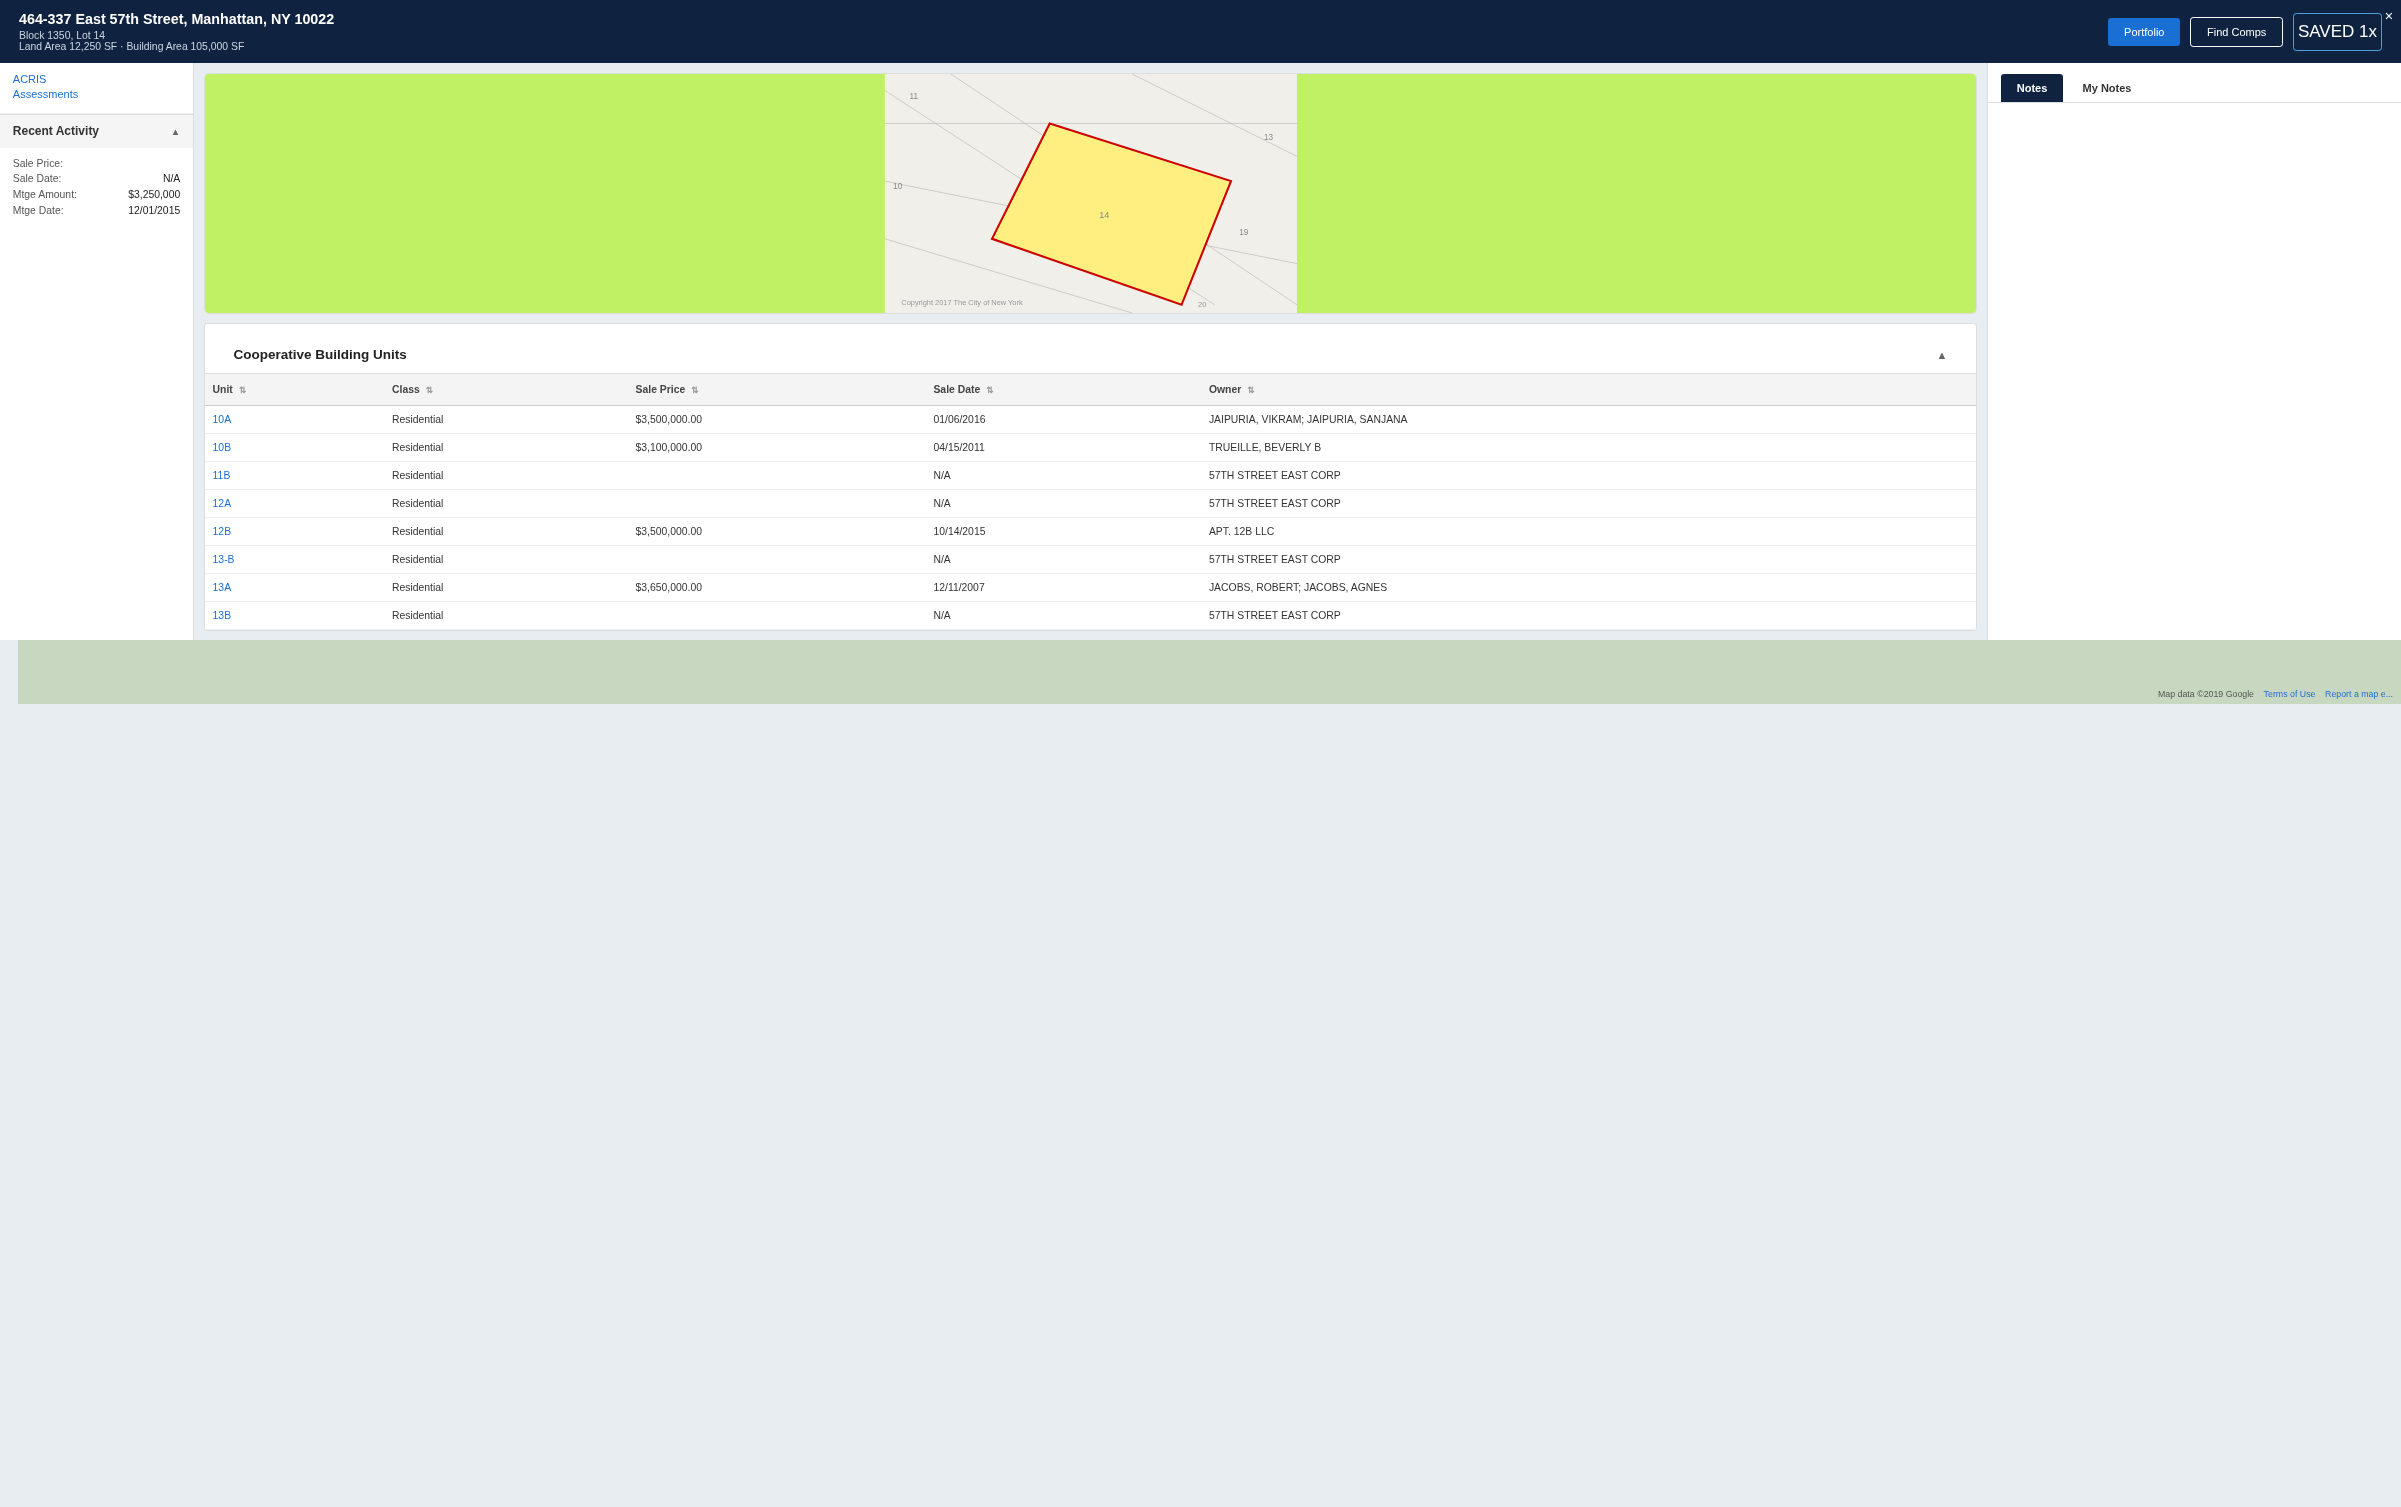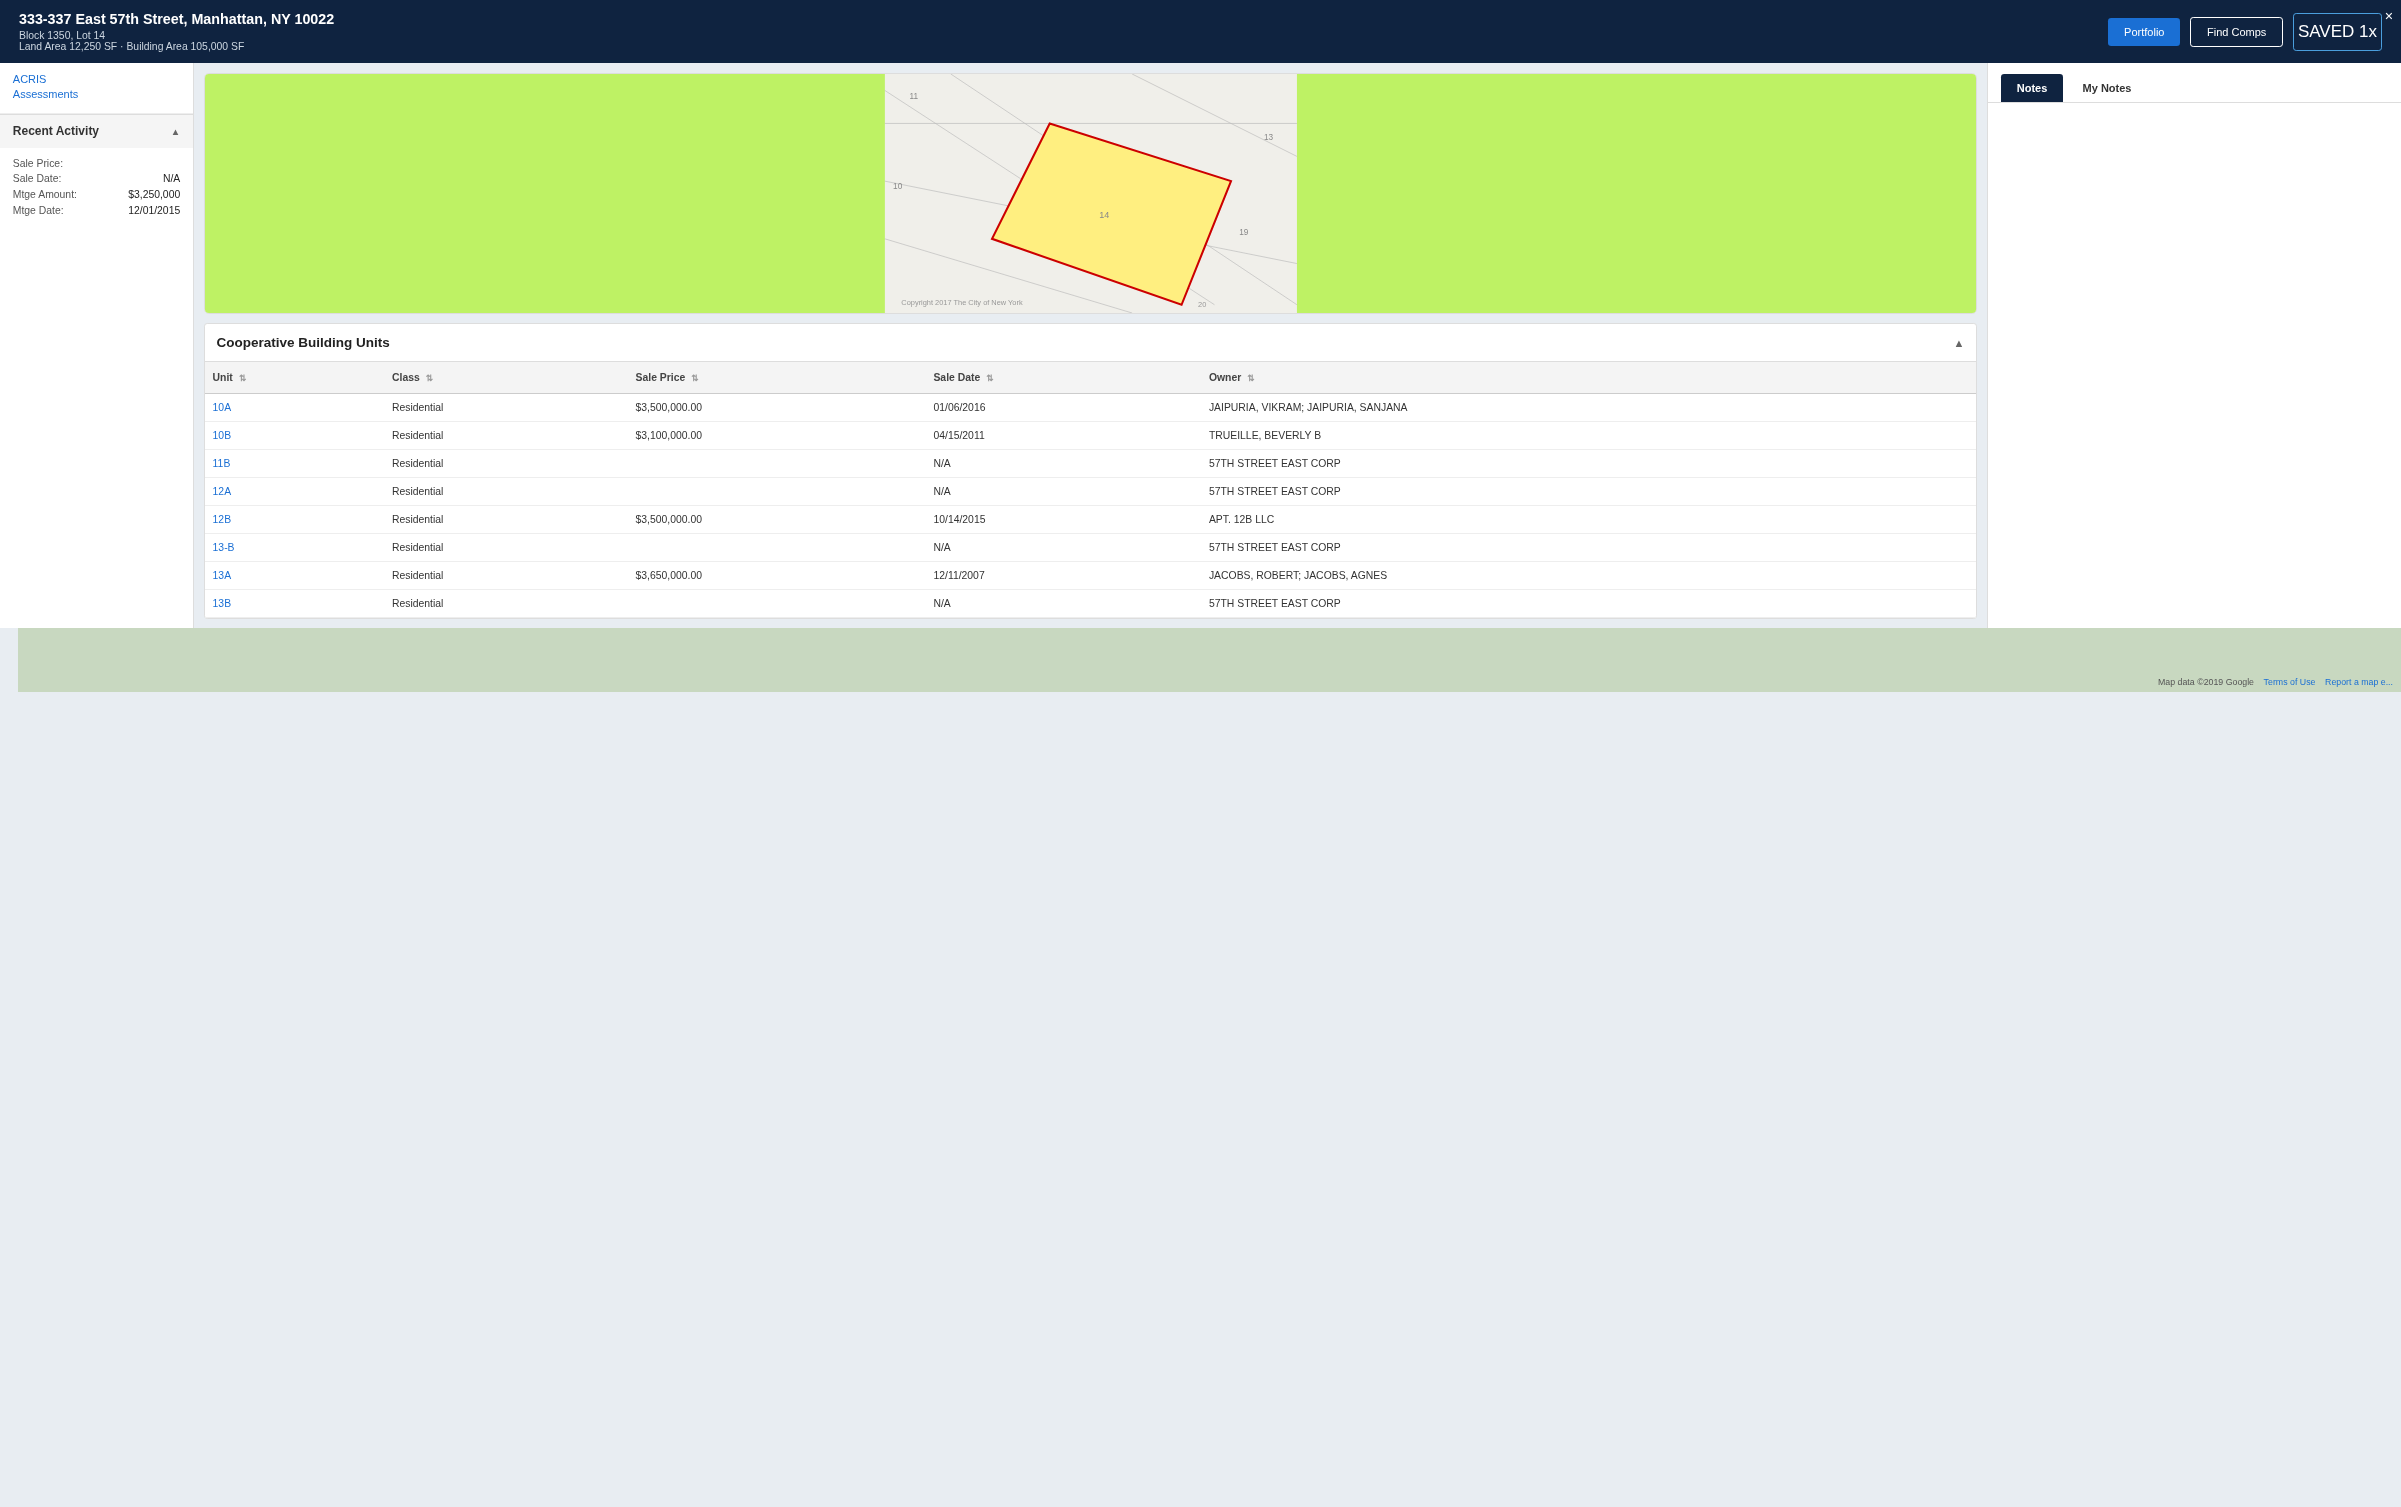--- a/index.html
+++ b/index.html
@@ -145,22 +145,23 @@
     
     .coop-section {
       background: white;
       border-radius: 3.2px;
       border: 0.8px solid #ddd;
     }
     .coop-header {
       display: flex;
       align-items: center;
       justify-content: space-between;
-      padding: 11px 12px;
+      padding: 11px 29px;
       border-bottom: 1.6px solid #ddd;
+      margin-top: 12px;
     }
     .coop-header h2 { font-size: 13.5px; color: #222; font-weight: 600; }
     .coop-header .chevron-up { font-size: 11px; color: #666; }
     .table-wrap { overflow-x: auto; }
     table {
       width: 100%;
       border-collapse: collapse;
       font-size: 10.4px;
     }
     thead tr {
@@ -225,21 +226,21 @@
       color: #555;
       gap: 9.6px;
       margin-left: 18px;
     }
   </style>
 </head>
 <body>
 
 <div class="header">
   <div class="header-left">
-    <h1>333-337 East 57th Street, Manhattan, NY 10022</h1>
+    <h1>464-337 East 57th Street, Manhattan, NY 10022</h1>
     <p>Block 1350, Lot 14</p>
     <p>Land Area 12,250 SF · Building Area 105,000 SF</p>
   </div>
   <div class="header-right">
     <button class="btn-portfolio">Portfolio</button>
     <button class="btn-find-comps">Find Comps</button>
     <button class="btn-saved">SAVED 1x</button>
   </div>
   <button class="close-btn">×</button>
 </div>

